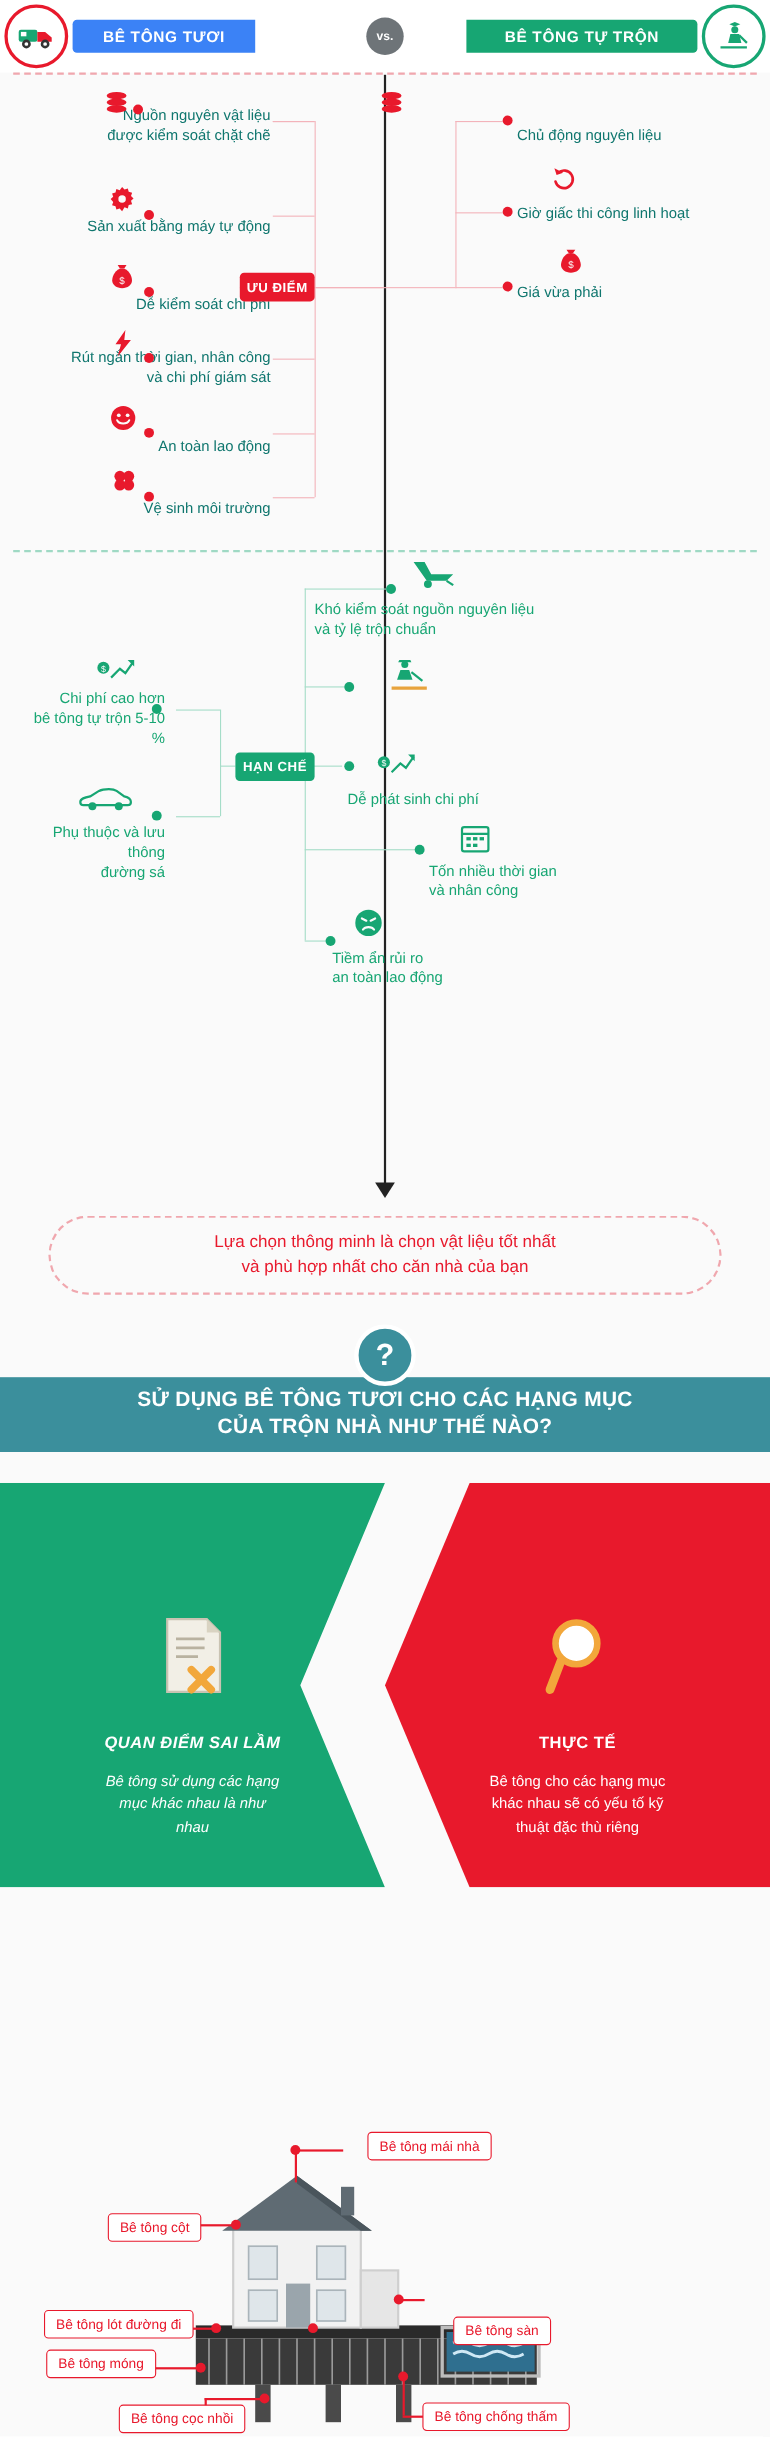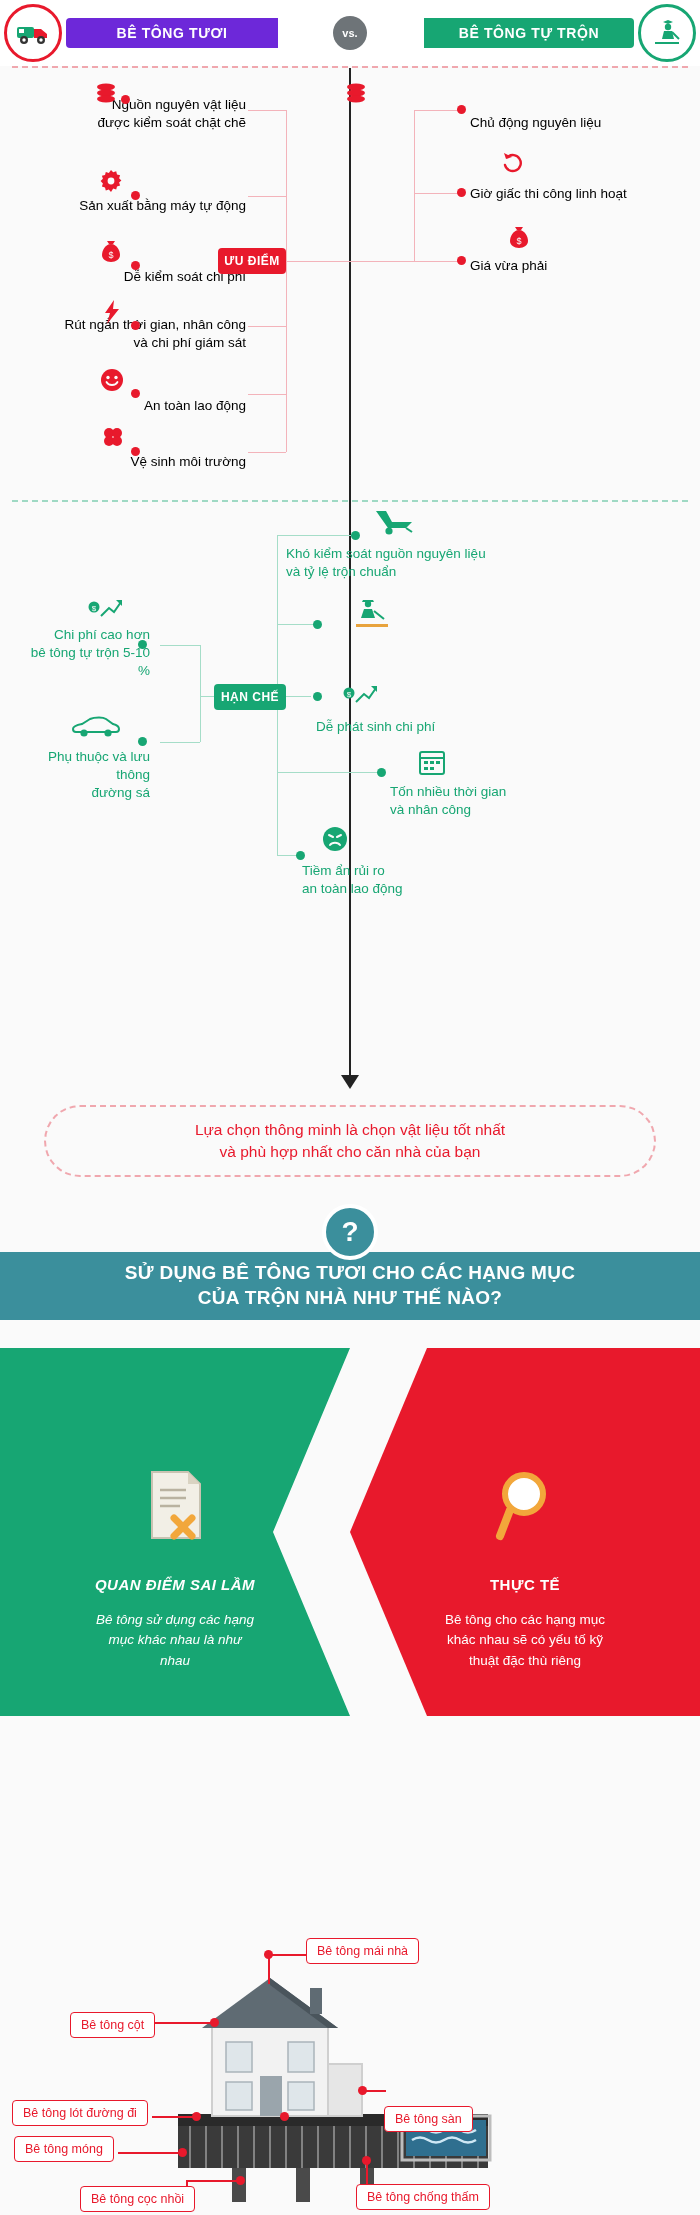--- a/index.html
+++ b/index.html
@@ -39,21 +39,21 @@
   }
   .circle-red { border: 3px solid #e8192c; }
   .circle-green { border: 3px solid #17a673; }
   .hdr-pill {
     height: 30px;
     display: flex; align-items: center; justify-content: center;
     color: #fff; font-weight: bold; font-size: 14px;
     letter-spacing: .6px;
     padding: 0 16px;
   }
-  .pill-red { background: #6d28d9; border-radius: 4px 0 0 4px; width: 212px;}
+  .pill-red { background: #3b82f6; border-radius: 4px 0 0 4px; width: 166px;}
   .pill-green { background: #17a673; border-radius: 0 4px 4px 0; width: 210px;}
   .vs-badge {
     width: 34px; height: 34px; border-radius: 50%;
     background: #6e7478; color: #fff;
     font-size: 11px; font-weight: bold;
     display: flex; align-items: center; justify-content: center;
     flex: none; z-index: 5;
   }
 
   
@@ -89,21 +89,21 @@
   .label-red { background: #e8192c; }
   .label-green { background: #17a673; }
 
   
   .node { position: absolute; }
   .node .txt {
     font-size: 13.5px;
     line-height: 1.35;
     white-space: pre-line;
   }
-  .txt-red { color: #000000; }
+  .txt-red { color: #0f766e; }
   .txt-green { color: #17a673; }
   .t-right { text-align: right; }
   .t-left { text-align: left; }
 
   .dot {
     position: absolute;
     width: 9px; height: 9px; border-radius: 50%;
   }
   .dot-red { background: #e8192c; }
   .dot-green { background: #17a673; }
@@ -177,20 +177,21 @@
   .house-sec { position: absolute; left: 0; top: 1716px; width: 700px; height: 499px; background: #fafafa; }
   .tag {
     position: absolute;
     border: 1.6px solid #e8192c;
     border-radius: 4px;
     background: #fff;
     color: #e8192c;
     font-size: 12.5px;
     padding: 5px 10px;
     white-space: nowrap;
+    margin-left: 28px;
   }
   .leader { position: absolute; background: #e8192c; }
   .hdot { position: absolute; width: 9px; height: 9px; border-radius: 50%; background: #e8192c; }
 </style>
 </head>
 <body>
 
 <div id="page">
 
   <div class="header">

